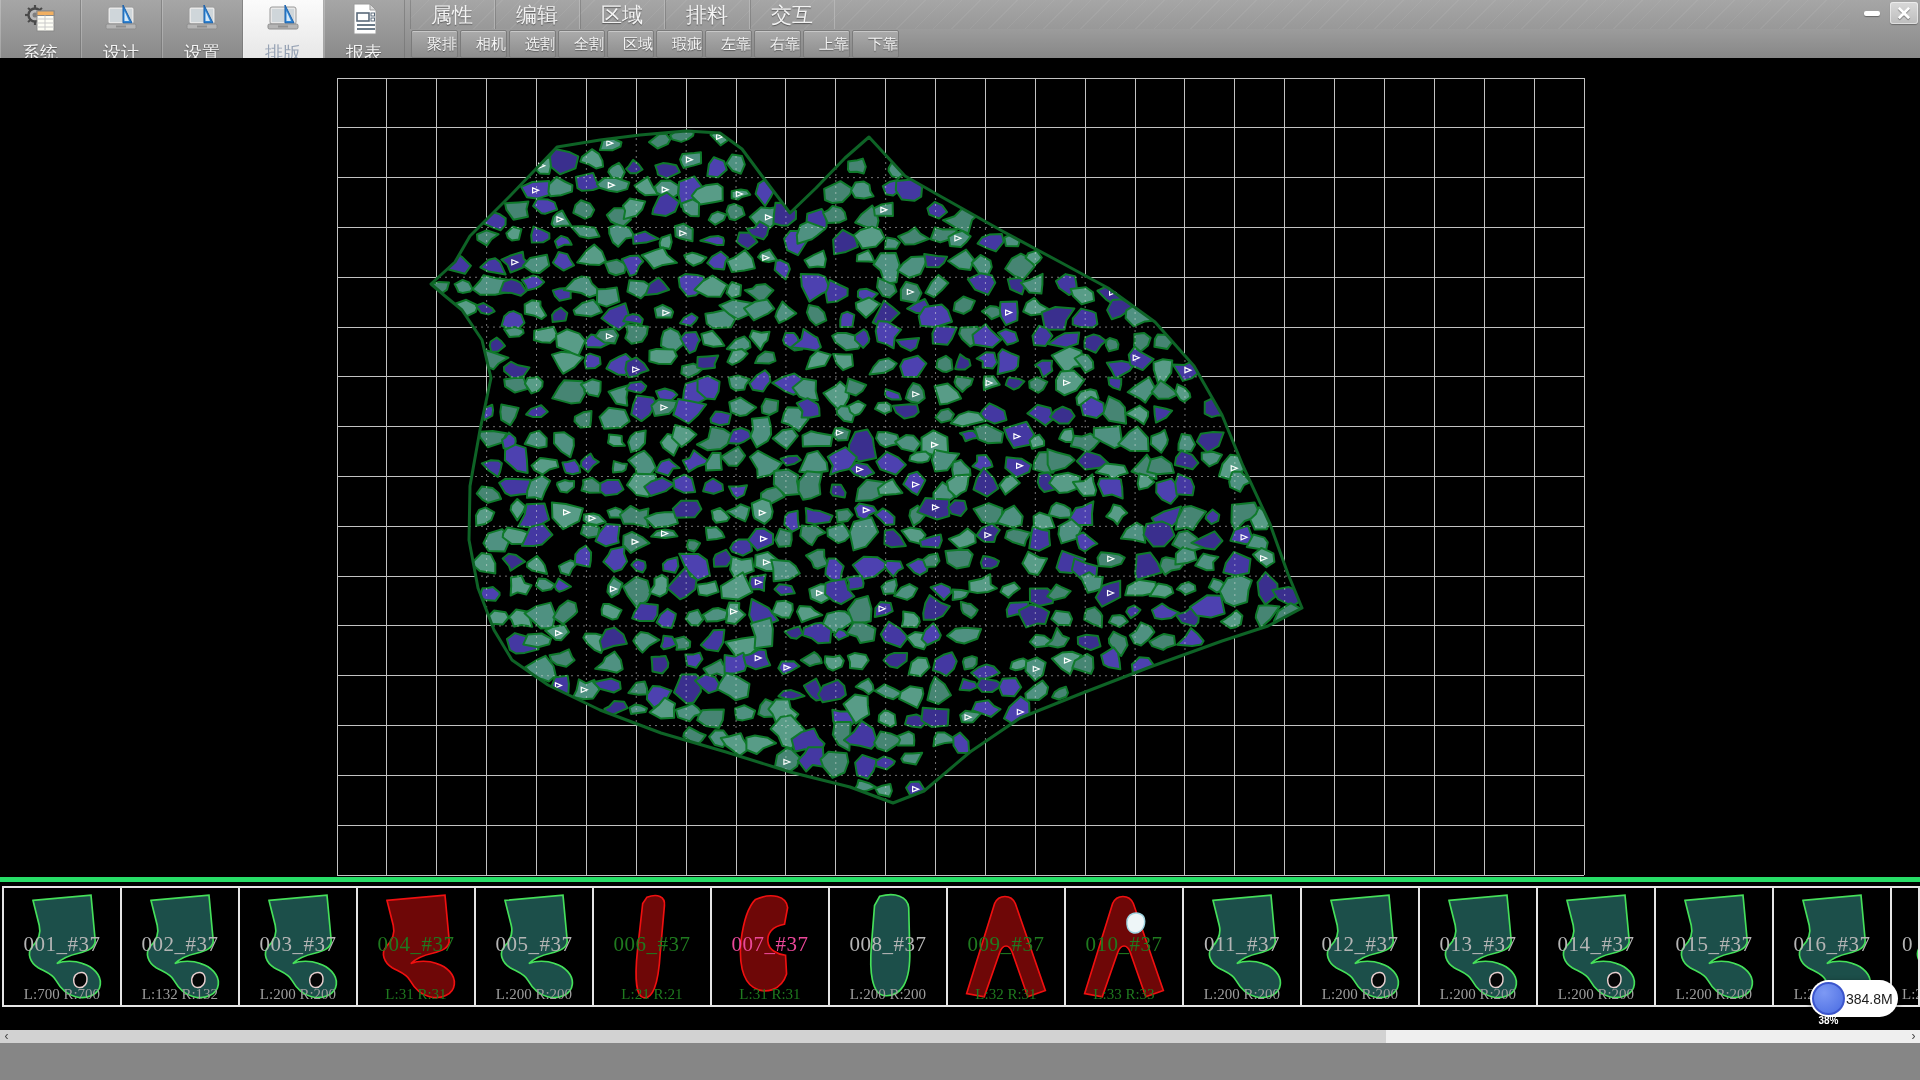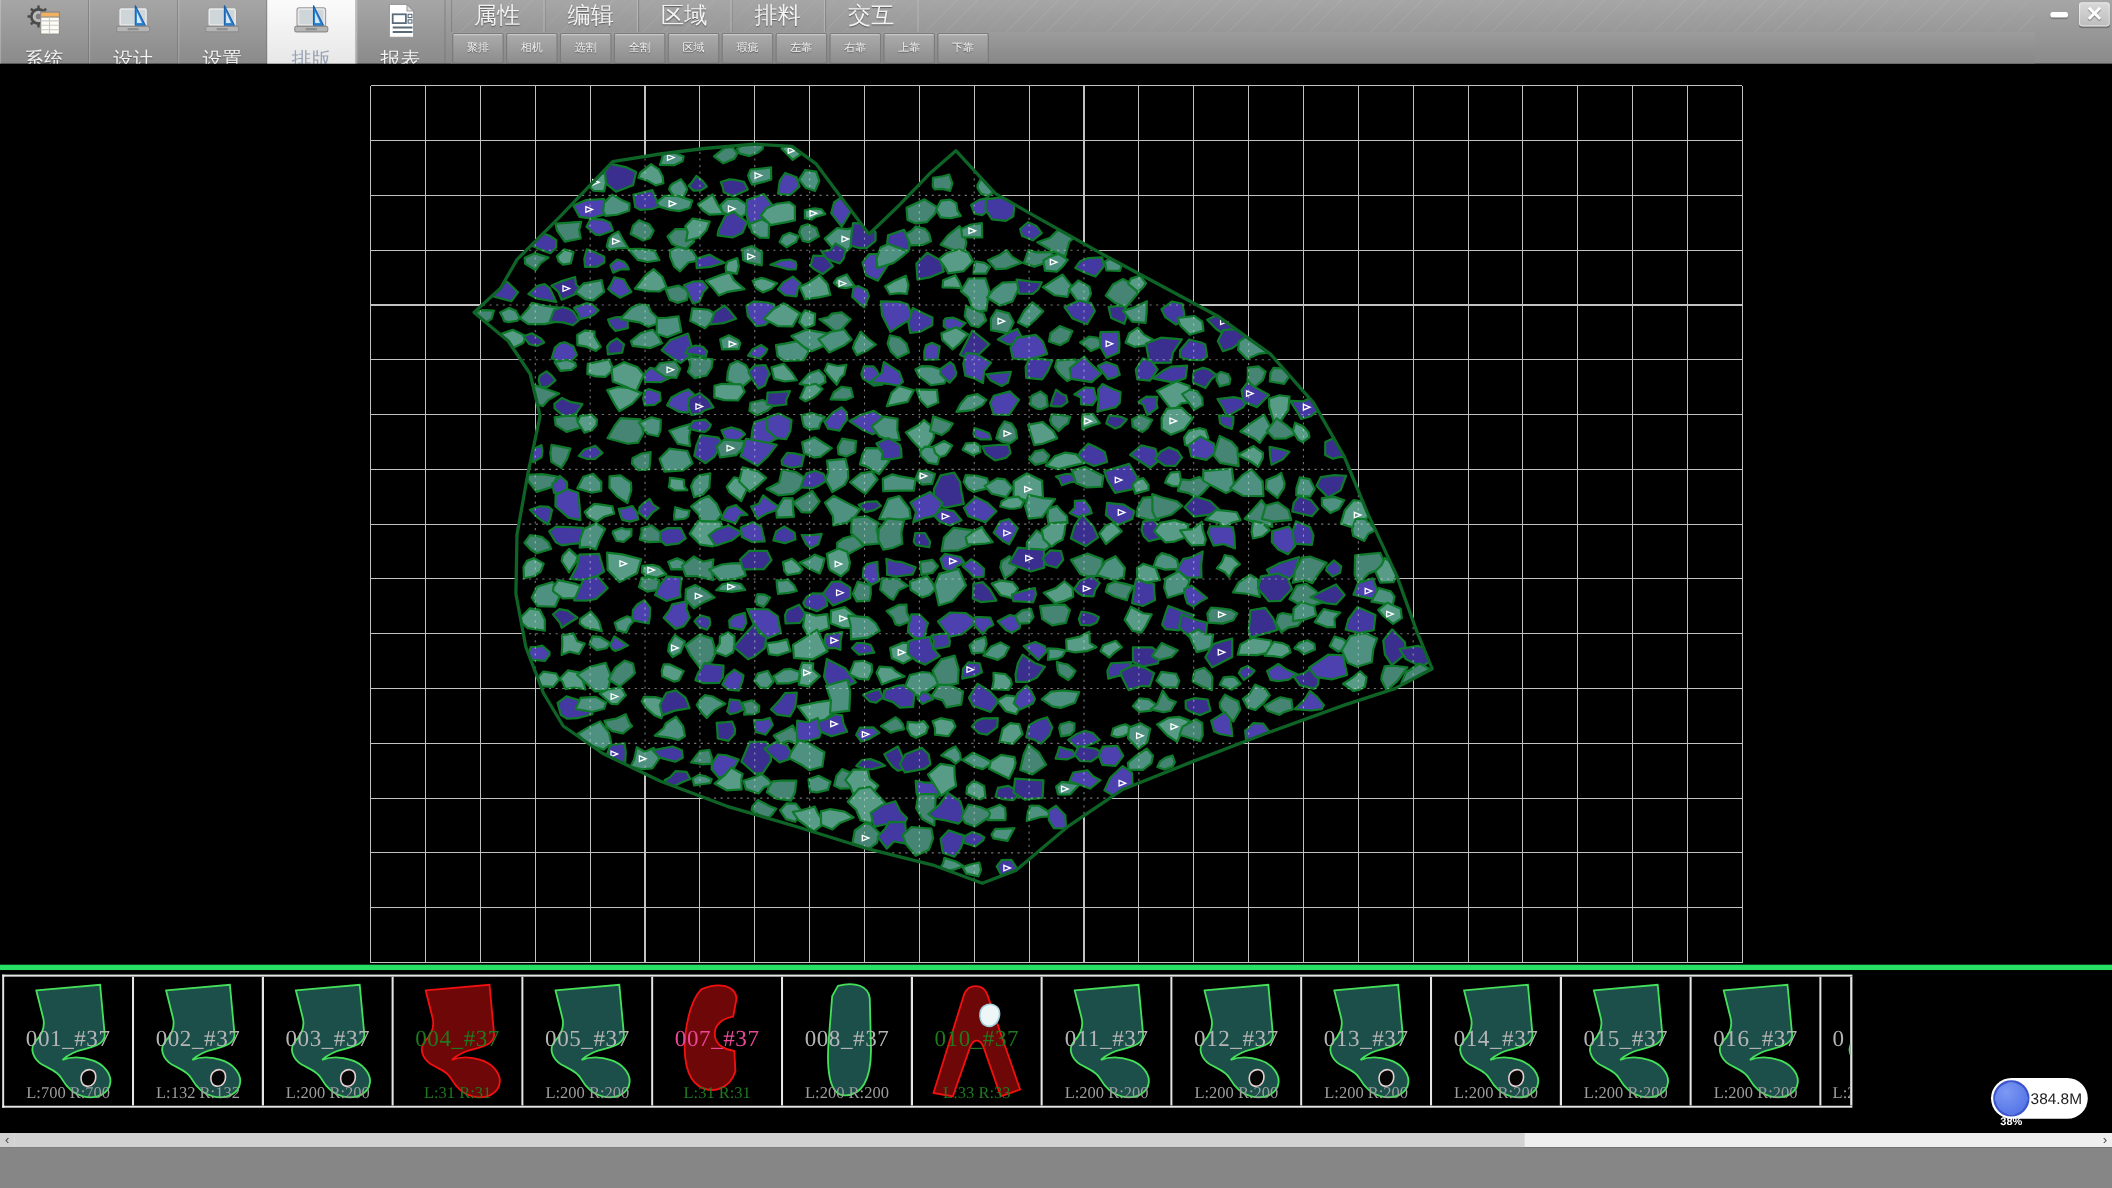--- a/index.html
+++ b/index.html
@@ -19,21 +19,21 @@
   .main-btn.active .lbl{color:#96a2b4;text-shadow:none;text-align:center;}
 
   #menu-area{position:absolute;left:410px;top:0;right:70px;height:58px;}
   #menu-tabs-row{position:absolute;left:0;top:0;right:0;height:29px;display:flex;
      background:repeating-linear-gradient(135deg,rgba(255,255,255,.06) 0 1px,rgba(0,0,0,0) 1px 13px);}
   .menu-tab{width:84px;height:29px;line-height:29px;text-align:center;font-size:21px;color:#f3f3f3;
             text-shadow:0 1px 1px rgba(70,70,70,.8);border-right:1px solid rgba(200,200,200,.5);
             box-shadow:inset 1px 0 0 rgba(90,90,90,.35);cursor:pointer;}
   #tool-buttons-row{position:absolute;left:0;top:29px;right:0;height:29px;display:flex;
             background:linear-gradient(#9c9c9c,#868686);padding-top:1px;}
-  .tool-btn{width:45px;height:26px;line-height:26px;margin:0 1px;text-align:center;font-size:10px;
+  .tool-btn{width:45px;height:26px;line-height:26px;margin:0 1px;text-align:right;font-size:15px;
             color:#f5f5f5;text-shadow:0 1px 1px rgba(70,70,70,.8);
             background:linear-gradient(#ababab,#8d8d8d);border:1px solid #7b7b7b;border-radius:2px;
             box-shadow:inset 0 1px 0 rgba(255,255,255,.35);cursor:pointer;}
 
   #window-controls{position:absolute;right:2px;top:2px;display:flex;gap:4px;}
   .win-btn{width:28px;height:22px;display:flex;align-items:center;justify-content:center;cursor:pointer;}
   #min-btn .bar{width:16px;height:5px;background:#fff;border-radius:2px;box-shadow:0 1px 1px rgba(0,0,0,.35);}
   #close-btn{background:linear-gradient(#d9d9d9,#bdbdbd);border-radius:3px;box-shadow:inset 0 0 0 1px rgba(255,255,255,.5),0 1px 1px rgba(0,0,0,.3);}
   #close-btn .x{color:#fff;font-size:19px;font-weight:bold;text-shadow:0 1px 1px rgba(0,0,0,.45);line-height:1;}
 
@@ -994,31 +994,45 @@
         </div>
         <div class="thumb-cell">
           <svg width="116" height="117" viewBox="0 0 100 113">
             <path d="M22,12 L78,7 L82,50 C83,58 74,61 66,63 C57,65 50,68 45,73 C52,70 62,70 70,73 C80,76 88,84 87,93 C86,103 74,108 63,105 C54,103 48,96 44,89 C41,83 34,81 27,77 C19,72 16,63 21,57 C27,51 30,44 28,36 Z" fill="#1c4f4a" stroke="#45e05a" stroke-width="1.6"></path>
           </svg>
           <div class="thumb-id" style="color: rgb(181, 181, 181);">005_#37</div>
           <div class="thumb-counts" style="color: rgb(157, 157, 157);">L:200 R:200</div>
         </div>
         <div class="thumb-cell">
           <svg width="116" height="117" viewBox="0 0 100 113">
+            <path d="M45,9 C55,5 63,8 62,17 L58,62 C56,96 50,107 42,106 C35,105 33,88 36,60 L41,15 Z" fill="#6e0707" stroke="#f01010" stroke-width="1.6"></path>
+          </svg>
+          <div class="thumb-id" style="color: rgb(31, 122, 31);">006_#37</div>
+          <div class="thumb-counts" style="color: rgb(31, 122, 31);">L:21 R:21</div>
+        </div>
+        <div class="thumb-cell">
+          <svg width="116" height="117" viewBox="0 0 100 113">
             <path d="M36,11 C52,4 66,8 67,19 L64,35 C52,37 47,44 48,52 C49,60 57,64 65,65 L66,83 C61,99 45,103 34,96 C23,89 20,71 22,51 C24,35 28,19 36,11 Z" fill="#6e0707" stroke="#f01010" stroke-width="1.6"></path>
           </svg>
           <div class="thumb-id" style="color: #ec4899;">007_#37</div>
           <div class="thumb-counts" style="color: rgb(31, 122, 31);">L:31 R:31</div>
         </div>
         <div class="thumb-cell">
           <svg width="116" height="117" viewBox="0 0 100 113">
             <path d="M42,8 C57,4 69,8 70,19 L71,60 C72,92 62,105 47,104 C34,103 32,80 34,55 L37,17 Z" fill="#1c4f4a" stroke="#45e05a" stroke-width="1.6"></path>
           </svg>
           <div class="thumb-id" style="color: rgb(181, 181, 181);">008_#37</div>
           <div class="thumb-counts" style="color: rgb(157, 157, 157);">L:200 R:200</div>
+        </div>
+        <div class="thumb-cell">
+          <svg width="116" height="117" viewBox="0 0 100 113">
+            <path d="M12,102 L39,15 C43,6 55,6 59,15 L88,99 L71,105 L56,62 C53,54 47,54 44,62 L29,105 Z" fill="#6e0707" stroke="#f01010" stroke-width="1.6"></path>
+          </svg>
+          <div class="thumb-id" style="color: rgb(31, 122, 31);">009_#37</div>
+          <div class="thumb-counts" style="color: rgb(31, 122, 31);">L:32 R:31</div>
         </div>
         <div class="thumb-cell">
           <svg width="116" height="117" viewBox="0 0 100 113">
             <path d="M12,102 L39,15 C43,6 55,6 59,15 L88,99 L71,105 L56,62 C53,54 47,54 44,62 L29,105 Z" fill="#6e0707" stroke="#f01010" stroke-width="1.6"></path>
             <path d="M56,26 C62,22 70,25 70,32 C70,40 64,45 58,43 C52,41 51,30 56,26 Z" fill="#eef6f8" stroke="#9fd4e0" stroke-width="1.4"></path>
           </svg>
           <div class="thumb-id" style="color: rgb(31, 122, 31);">010_#37</div>
           <div class="thumb-counts" style="color: rgb(31, 122, 31);">L:33 R:33</div>
         </div>
         <div class="thumb-cell">

